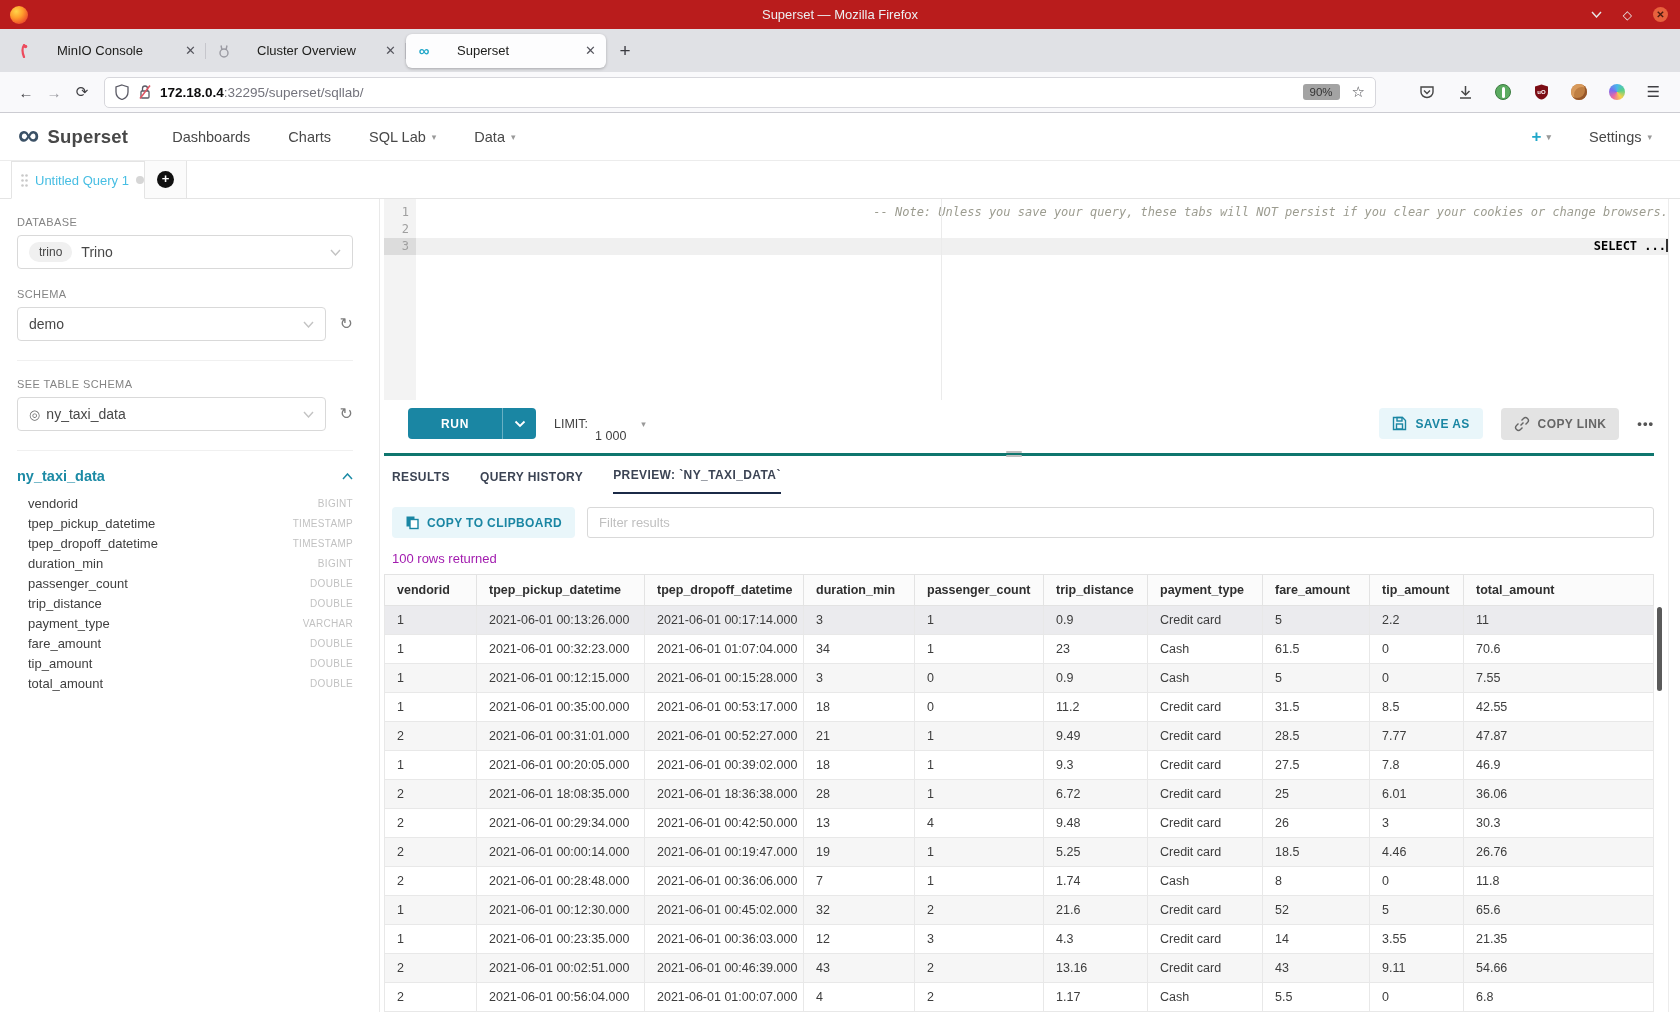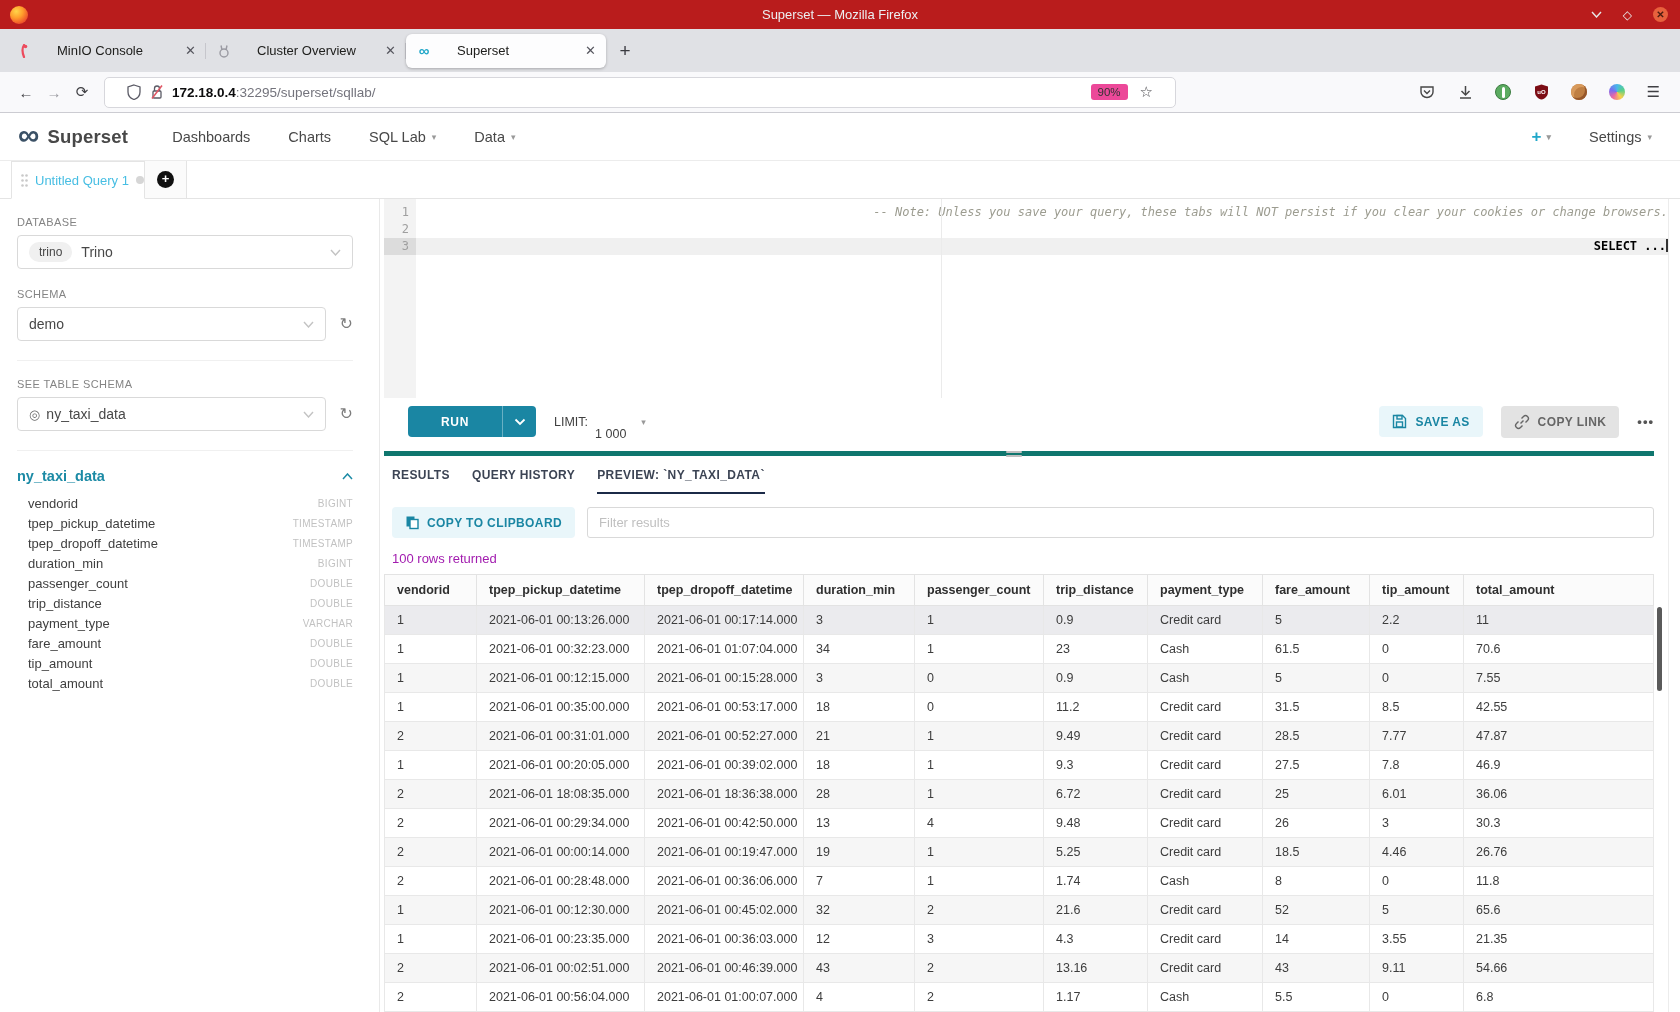--- a/index.html
+++ b/index.html
@@ -26,26 +26,26 @@
   .btab-label { flex:1; white-space:nowrap; overflow:hidden; }
   .btab-close { color:#55555d; font-size:13px; }
   .newtab-btn { width:30px; height:30px; display:flex; align-items:center; justify-content:center;
     font-size:19px; color:#3a3a40; margin-left:4px; }
   .tabicon { width:16px; height:16px; display:flex; align-items:center; justify-content:center; flex:none; }
   .superset-tab-glyph { color:#20a7c9; font-weight:bold; font-size:15px; }
   
   .urlbar { height:41px; background:#f9f9fb; border-bottom:1px solid #ccccd2; display:flex; align-items:center; padding:0 12px; }
   .navbtn { font-size:15px; color:#3f3f43; width:28px; text-align:center; }
   .navbtn.fwd { color:#9a9aa0; }
-  .urlfield { width:1072px; height:31px; background:#fff; border:1px solid #d7d7dc; border-radius:5px;
-    display:flex; align-items:center; padding:0 22px; margin-left:8px; }
+  .urlfield { width:1272px; height:31px; background:#fff; border:1px solid #d7d7dc; border-radius:5px;
+    display:flex; align-items:center; padding:0 10px; margin-left:8px; }
   .urltext { font-size:13.5px; margin-left:8px; }
   .urltext .host { color:#0c0c0d; font-weight:bold; }
   .urltext .rest { color:#73737c; }
-  .zoom-badge { margin-left:auto; background:#ec4899; border-radius:3px; font-size:11.5px; color:#333; padding:2px 7px; }
+  .zoom-badge { margin-left:auto; background:#a3a3a3; border-radius:3px; font-size:11.5px; color:#333; padding:2px 7px; }
   .star { font-size:15px; color:#4a4a4f; margin-left:12px; }
   .ext-icons { margin-left:auto; display:flex; align-items:center; gap:21px; padding-right:8px; }
   .ext { width:17px; height:17px; display:flex; align-items:center; justify-content:center; }
   .ext-green { width:16px; height:16px; border-radius:50%; background:#5bab60; border:1px solid #3c7c41; position:relative; }
   .ext-green:after { content:""; position:absolute; left:6px; top:2px; width:3px; height:11px; background:#fff; border-radius:2px; }
   .ext-cookie { width:16px; height:16px; border-radius:50%; background:#bf7f43;
     box-shadow:inset -2px -2px 0 #96572a, inset 3px 3px 0 #d89a5c; }
   .ext-burst { width:16px; height:16px; border-radius:50%;
     background:conic-gradient(#49b8ea,#57d08b,#f7d14a,#ef6aa0,#7a6cf0,#49b8ea); }
   .hamburger { font-size:15px; color:#3f3f43; }
@@ -110,21 +110,21 @@
   .limit { font-size:12.5px; color:#3f3f3f; display:flex; align-items:center; }
   .limit .lv { margin-left:7px;margin-top:24px; }
   .limit .caret { margin-left:15px; }
   .spacer { flex:1; }
   .btn-light { display:flex; align-items:center; gap:8px; background:#e9f6fa; color:#1a86a3; font-size:12px;
     font-weight:bold; letter-spacing:.4px; padding:8px 13px; border-radius:4px; }
   .btn-gray { display:flex; align-items:center; gap:8px; background:#e3e3e3; color:#666; font-size:12px;
     font-weight:bold; letter-spacing:.4px; padding:8px 13px; border-radius:4px; }
   .more-btn { color:#555; font-size:13px; font-weight:bold; letter-spacing:1px; }
   
-  .rtabs { border-top:5px solid #0f766e; margin:6px 14px 0 0; padding:12px 0 0 8px; display:flex; gap:22px; position:relative; }
+  .rtabs { border-top:3px solid #0f766e; margin:6px 14px 0 0; padding:12px 0 0 8px; display:flex; gap:30px; position:relative;align-items:flex-end; }
   .grip { position:absolute; top:-5px; left:49%; width:16px; }
   .grip span { display:block; height:2px; background:#bfbfbf; margin-bottom:2px; border-radius:1px; }
   .rtab { font-size:12px; font-weight:600; color:#3c4454; letter-spacing:.4px; padding-bottom:10px; }
   .rtab.active { border-bottom:2px solid var(--underline,#1b2a47); }
   .copyrow { margin:13px 14px 0 8px; display:flex; gap:12px; }
   .filter-input { flex:1; height:31px; border:1px solid #d9d9d9; border-radius:3px; font-size:13px;
     padding:0 11px; color:#484848; font-family:"Liberation Sans",sans-serif; outline:none; }
   .filter-input::placeholder { color:#c0c0c0; }
   .rows-returned { margin:13px 0 8px 8px; font-size:13px; color:#a21caf; }
   

